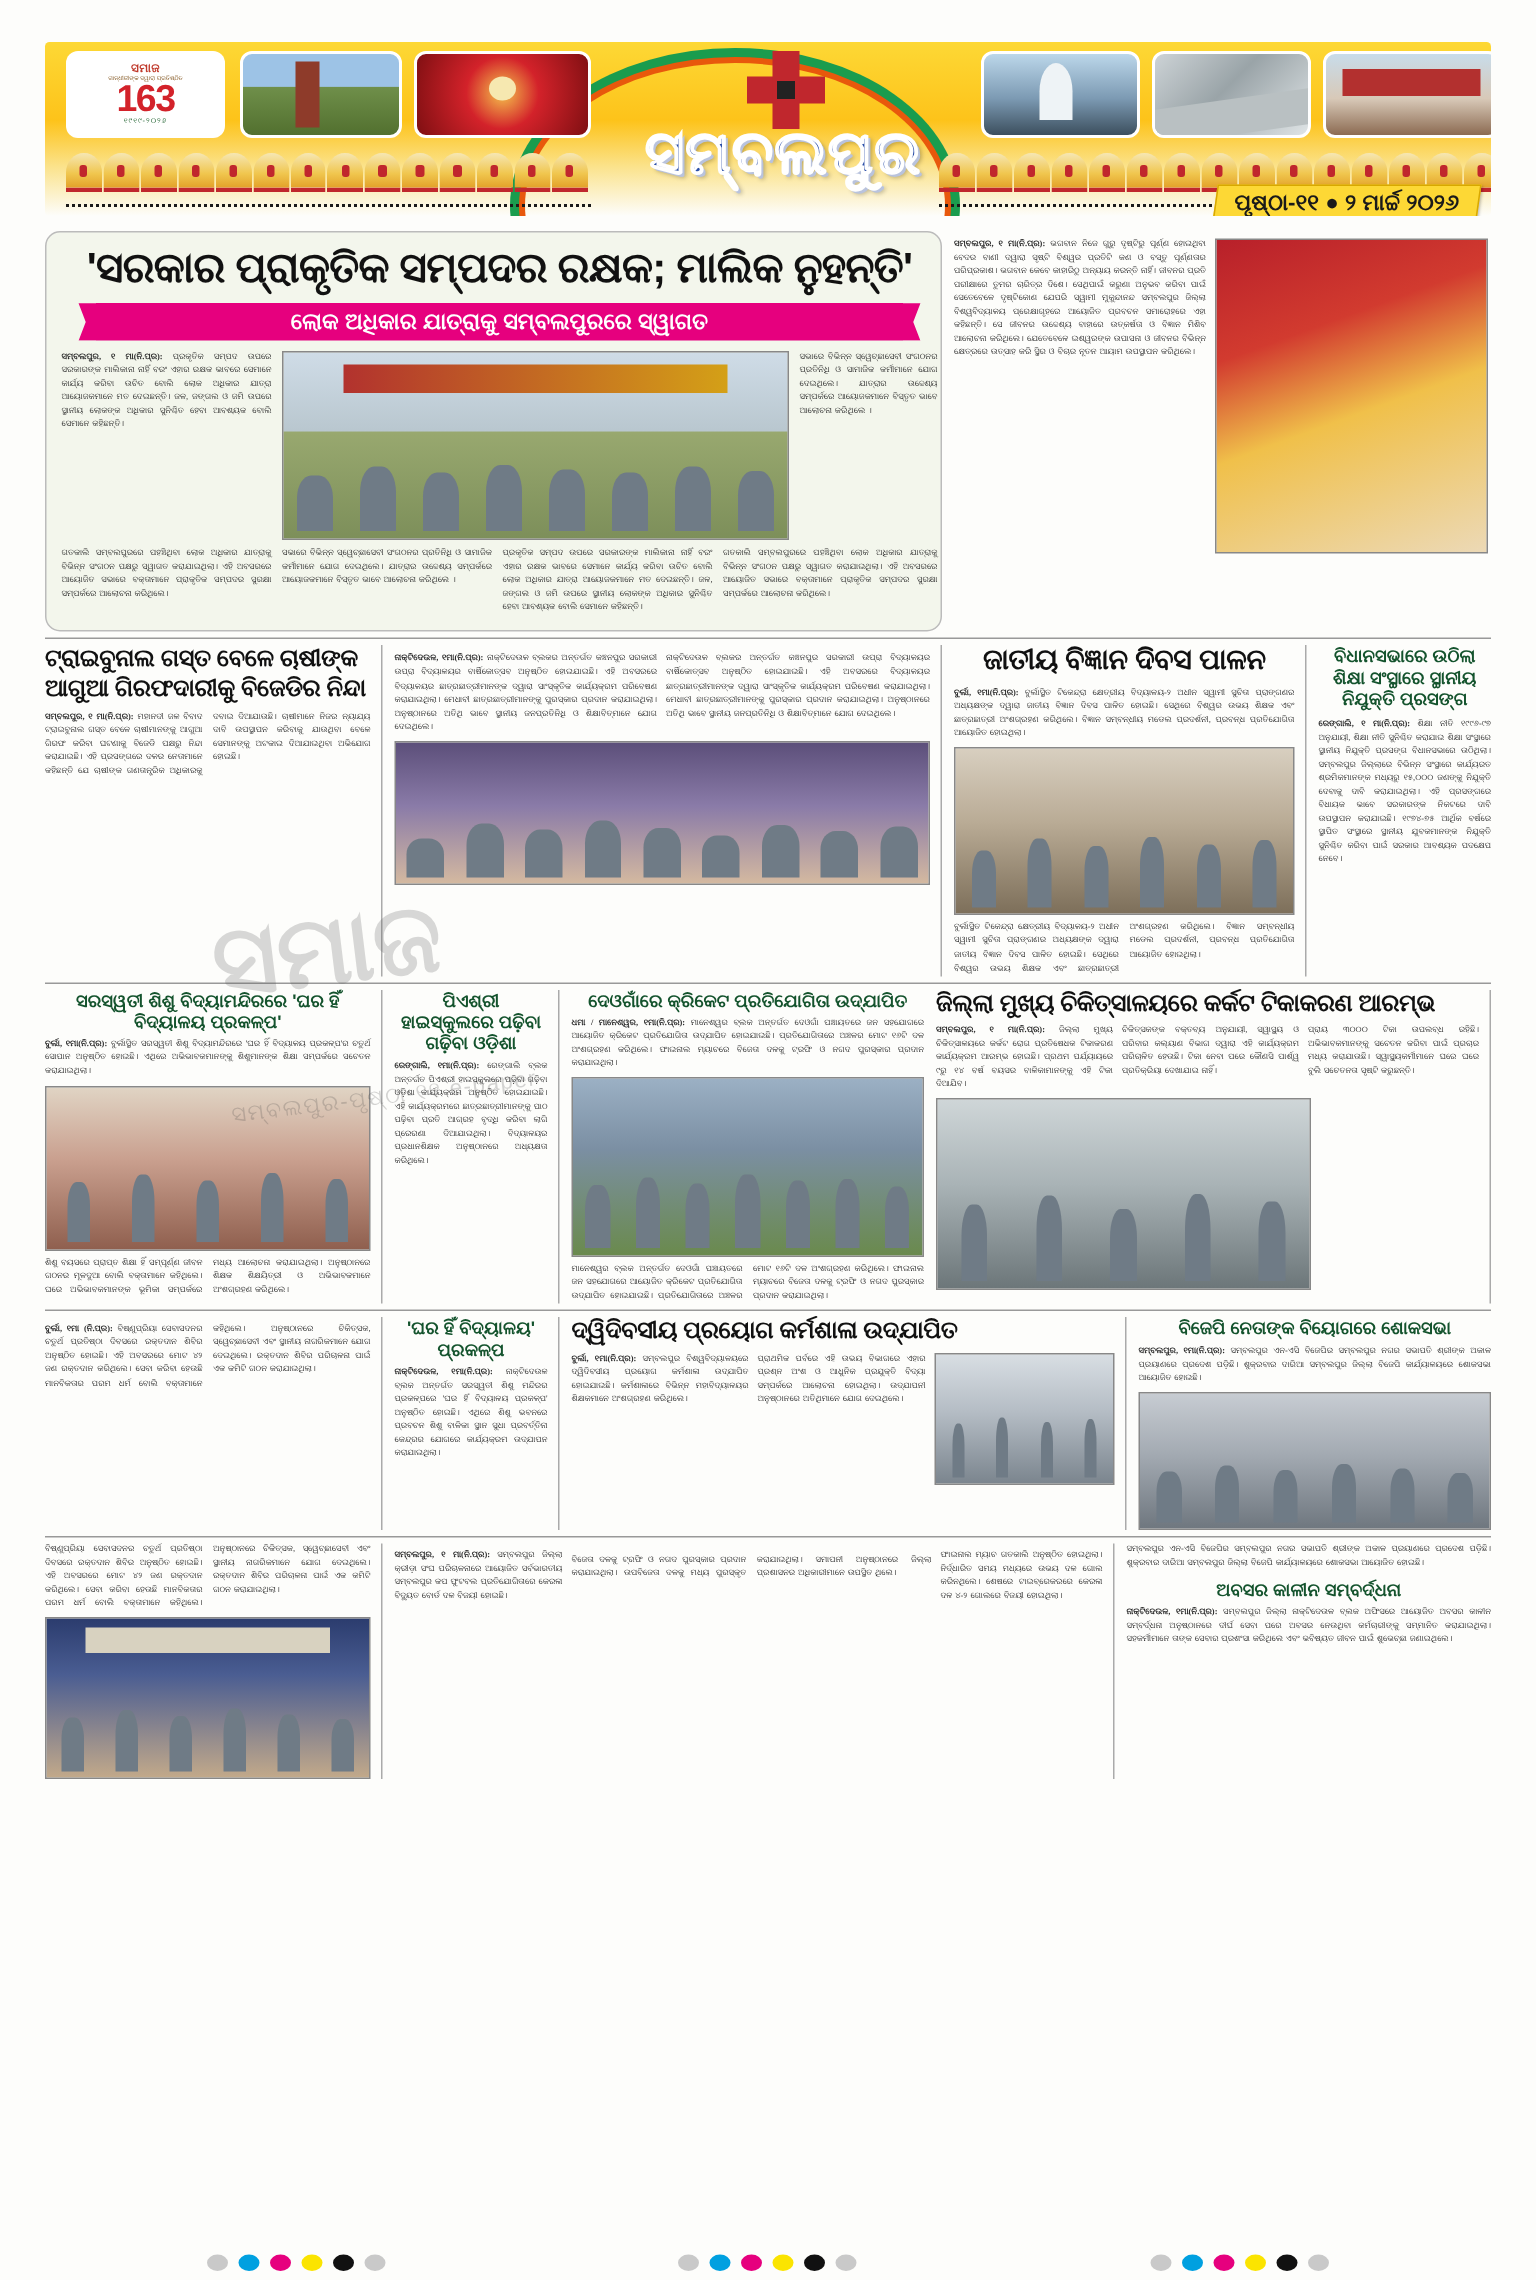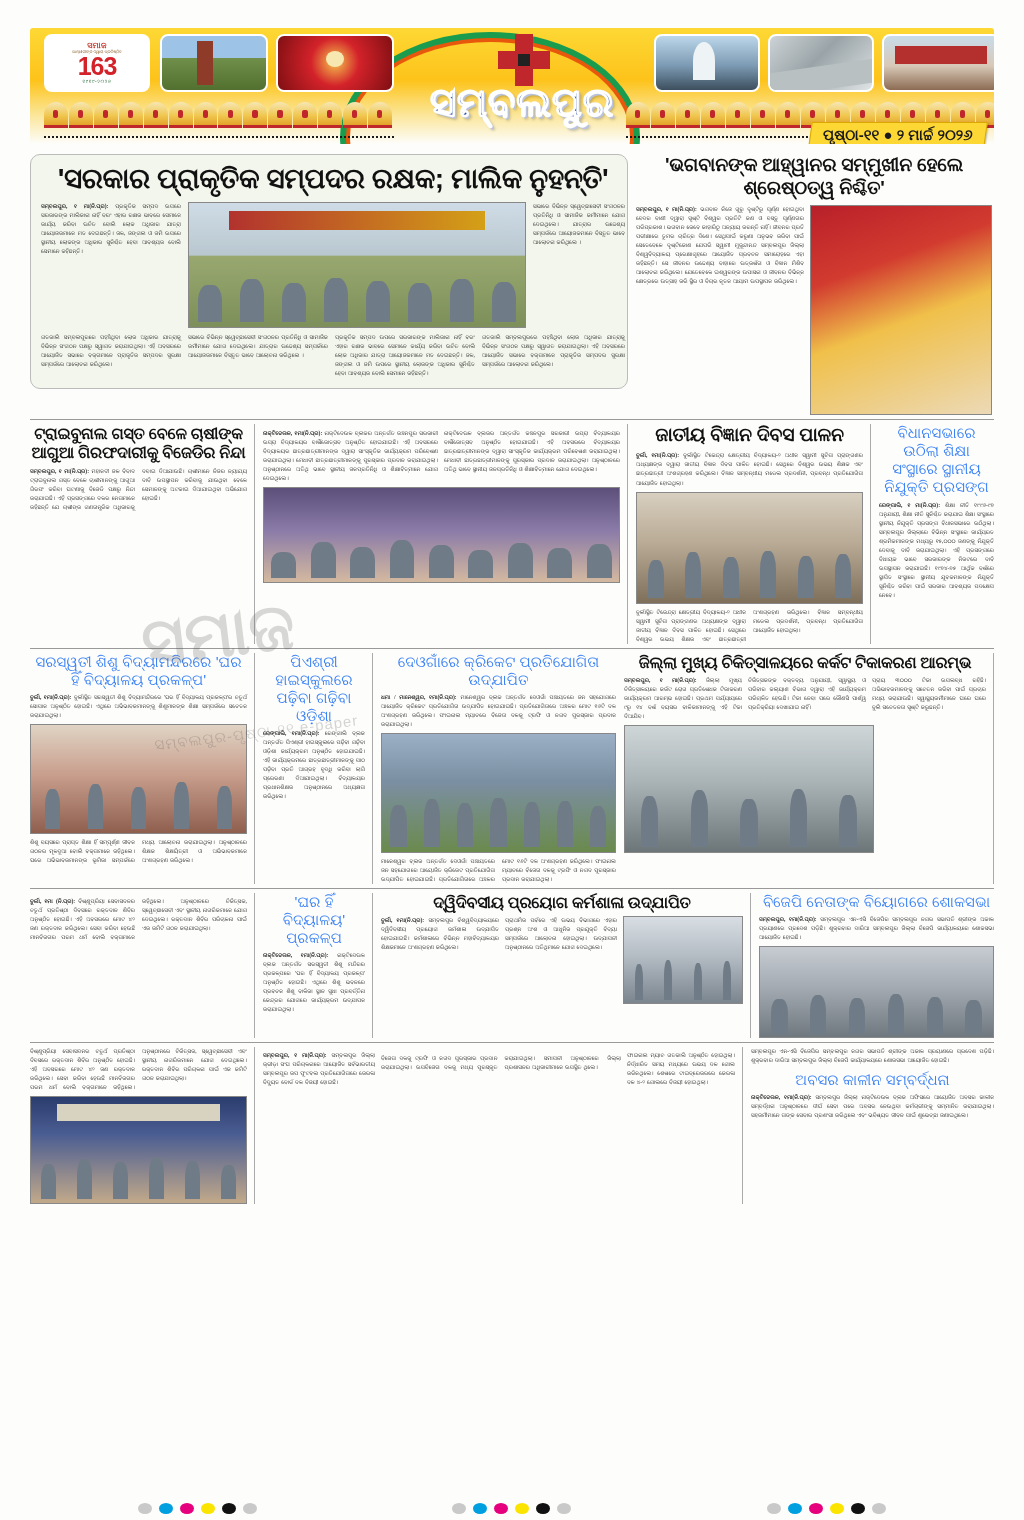--- a/index.html
+++ b/index.html
@@ -145,26 +145,26 @@
     background: #e6007e;
   }
   .pink-banner::before { left: -12px; clip-path: polygon(0 0,100% 0,100% 100%,0 100%,40% 50%); }
   .pink-banner::after { right: -12px; clip-path: polygon(0 0,100% 0,60% 50%,100% 100%,0 100%); }
 
   .head2 {
     font-size: 19px; font-weight: bold; text-align: center;
     line-height: 1.2; color: #111; letter-spacing: -0.3px;
   }
   .head3 {
-    font-size: 16px; font-weight: bold; text-align: center;
+    font-size: 16px; font-weight: bold; 
     line-height: 1.2; color: #111; letter-spacing: -0.3px;
   }
   .head4 {
-    font-size: 15px; font-weight: normal; text-align: center;
-    line-height: 1.2; color: #3b82f6;
+    font-size: 12px; font-weight: bold; text-align: center;
+    line-height: 1.2; color: #14532d;
   }
   .txt {
     font-size: 5.6px; line-height: 1.62; text-align: justify;
     color: #2a2a2a; word-spacing: .5px; hyphens: none;
     font-family: "Liberation Serif", serif;
   }
   .lede { font-weight: bold; }
 
   .photo {
     width: 100%; background: #ccc; border: 1px solid #888;
@@ -303,20 +303,21 @@
     </div>
   </div>
 
   <div class="content">
 
     <div class="lead-wrap">
 
       <div class="lead-left">
         <div class="lead-box">
           <div class="lead-head">'ସରକାର ପ୍ରାକୃତିକ ସମ୍ପଦର ରକ୍ଷକ; ମାଲିକ ନୁହନ୍ତି'</div>
+          <div class="pink-banner">ଲୋକ ଅଧିକାର ଯାତ୍ରାକୁ ସମ୍ବଲପୁରରେ ସ୍ୱାଗତ</div>
 
           <div style="display:flex; gap:7px; margin-top:7px;">
             <div style="width:140px;">
               <div class="txt"><span class="lede">ସମ୍ବଲପୁର, ୧ ମା(ନି.ପ୍ର):</span>
                 <span>ପ୍ରକୃତିକ ସମ୍ପଦ ଉପରେ ସରକାରଙ୍କ ମାଲିକାନା ନାହିଁ ବରଂ ଏହାର ରକ୍ଷକ ଭାବରେ ସେମାନେ କାର୍ଯ୍ୟ କରିବା ଉଚିତ ବୋଲି ଲୋକ ଅଧିକାର ଯାତ୍ରା ଆୟୋଜକମାନେ ମତ ଦେଇଛନ୍ତି। ଜଳ, ଜଙ୍ଗଲ ଓ ଜମି ଉପରେ ସ୍ଥାନୀୟ ଲୋକଙ୍କ ଅଧିକାର ସୁନିଶ୍ଚିତ ହେବା ଆବଶ୍ୟକ ବୋଲି ସେମାନେ କହିଛନ୍ତି।</span></div>
             </div>
             <div style="flex:1;">
               <div class="photo p-meet" style="height:126px;">
                 <div class="banner"></div>
                 <div class="ppl">
@@ -347,21 +348,20 @@
               <div class="txt">ପ୍ରକୃତିକ ସମ୍ପଦ ଉପରେ ସରକାରଙ୍କ ମାଲିକାନା ନାହିଁ ବରଂ ଏହାର ରକ୍ଷକ ଭାବରେ ସେମାନେ କାର୍ଯ୍ୟ କରିବା ଉଚିତ ବୋଲି ଲୋକ ଅଧିକାର ଯାତ୍ରା ଆୟୋଜକମାନେ ମତ ଦେଇଛନ୍ତି। ଜଳ, ଜଙ୍ଗଲ ଓ ଜମି ଉପରେ ସ୍ଥାନୀୟ ଲୋକଙ୍କ ଅଧିକାର ସୁନିଶ୍ଚିତ ହେବା ଆବଶ୍ୟକ ବୋଲି ସେମାନେ କହିଛନ୍ତି।</div>
             </div>
             <div style="flex:1;">
               <div class="txt">ଗତକାଲି ସମ୍ବଲପୁରରେ ପହଞ୍ଚିଥିବା ଲୋକ ଅଧିକାର ଯାତ୍ରାକୁ ବିଭିନ୍ନ ସଂଗଠନ ପକ୍ଷରୁ ସ୍ୱାଗତ କରାଯାଇଥିଲା। ଏହି ଅବସରରେ ଆୟୋଜିତ ସଭାରେ ବକ୍ତାମାନେ ପ୍ରାକୃତିକ ସମ୍ପଦର ସୁରକ୍ଷା ସମ୍ପର୍କରେ ଆଲୋଚନା କରିଥିଲେ।</div>
             </div>
           </div>
         </div>
       </div>
 
       <div class="lead-right">
-        <div class="head2">'ଭଗବାନଙ୍କ ଆହ୍ୱାନର ସମ୍ମୁଖୀନ ହେଲେ ଶ୍ରେଷ୍ଠତ୍ୱ ନିଶ୍ଚିତ'</div>
         <div style="display:flex; gap:6px; margin-top:5px;">
           <div style="width:168px;">
             <div class="txt"><span class="lede">ସମ୍ବଲପୁର, ୧ ମା(ନି.ପ୍ର):</span>
               <span>ଭଗବାନ ନିଜେ ଗୁରୁ ଦୃଷ୍ଟିରୁ ପୂର୍ଣ୍ଣ ହୋଇଥିବା ବେଦର ବାଣୀ ଦ୍ୱାରା ସୃଷ୍ଟି ବିଶ୍ୱର ପ୍ରତିଟି କଣ ଓ ବସ୍ତୁ ପୂର୍ଣ୍ଣତାର ପରିପ୍ରକାଶ। ଭଗବାନ କେବେ କାହାରିଠୁ ଅନ୍ୟାୟ କରନ୍ତି ନାହିଁ। ଜୀବନର ପ୍ରତି ପରୀକ୍ଷାରେ ତୁମର ଚାରିତ୍ର ଦିଶେ। ସେଥିପାଇଁ କରୁଣା ଅନୁଭବ କରିବା ପାଇଁ ସେତେବେଳେ ଦୃଷ୍ଟିକୋଣ ଯେପରି ସ୍ୱାମୀ ମୁକୁନ୍ଦାନନ୍ଦ ସମ୍ବଲପୁର ଜିଲ୍ଲା ବିଶ୍ୱବିଦ୍ୟାଳୟ ପ୍ରେକ୍ଷାଗୃହରେ ଆୟୋଜିତ ପ୍ରବଚନ ସମାରୋହରେ ଏହା କହିଛନ୍ତି। ସେ ଜୀବନର ଉଦ୍ଦେଶ୍ୟ ବାହାରେ ଉତ୍କର୍ଷତା ଓ ବିଜ୍ଞାନ ମିଶିବ ଆଲୋଚନା କରିଥିଲେ। ଯେତେବେଳେ ଇଶ୍ୱରଙ୍କ ଉପାସନା ଓ ଜୀବନର ବିଭିନ୍ନ କ୍ଷେତ୍ରରେ ଉତ୍ସାହ କରି ସ୍ଥିର ଓ ବିଚାର ନୂତନ ଆୟାମ ଉପସ୍ଥାପନ କରିଥିଲେ।</span></div>
           </div>
           <div style="flex:1;">
             <div class="photo p-guru" style="height:210px;"></div>
           </div>
         </div>
       </div>

